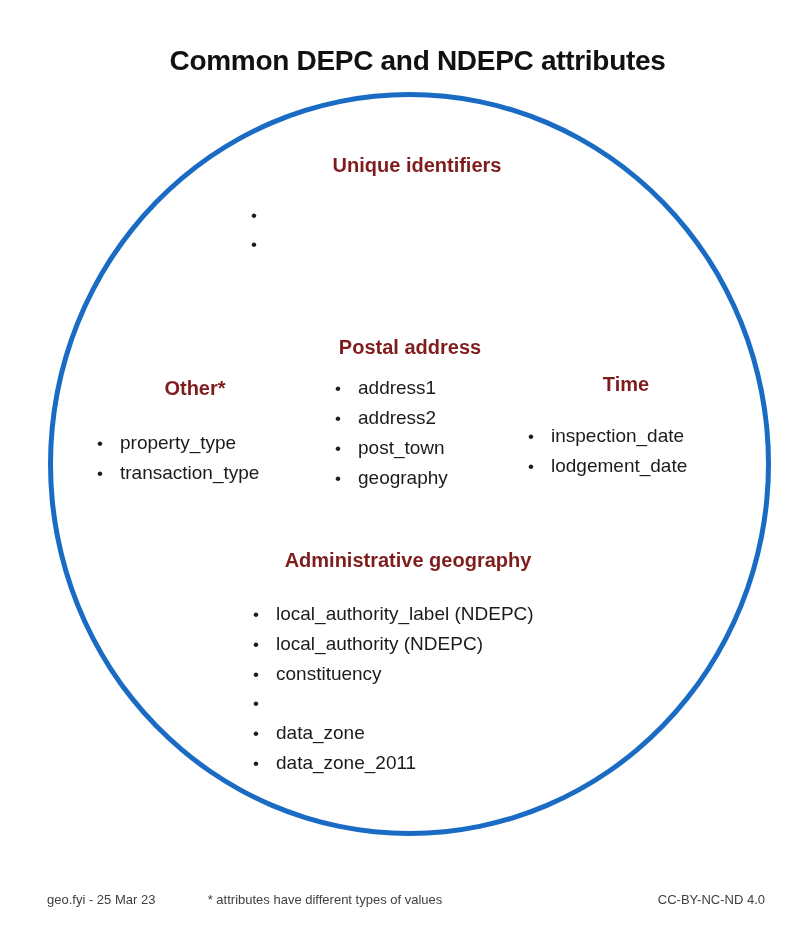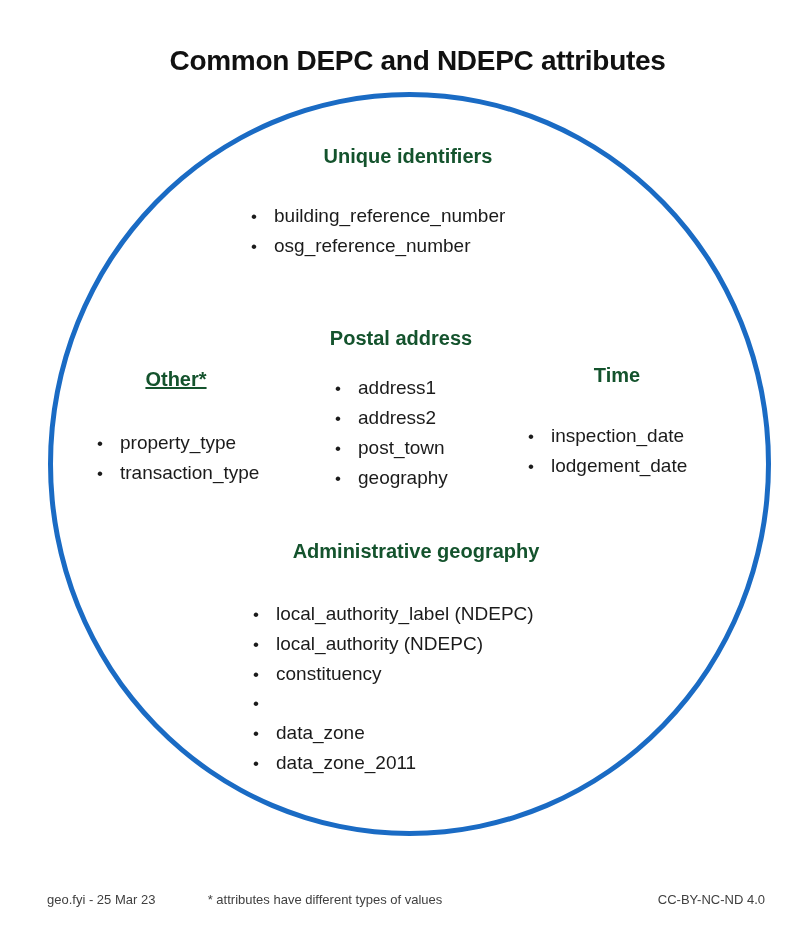--- a/index.html
+++ b/index.html
@@ -34,32 +34,32 @@
     top: 92px;
     width: 723px;
     height: 744px;
     border: 5px solid #1a6bc4; 
     border-radius: 50%;
     box-sizing: border-box;
     background: transparent;
   }
   .group-header {
     position: absolute;
-    margin: 0;
+    margin: 9px;
     font-size: 20px;
     font-weight: 700;
     white-space: nowrap;
     transform: translateX(-50%);
-    color: #14532d;
+    color: #7f1d1d;
   }
   .hdr-unique  { left: 408px; top: 145px; }
   .hdr-postal  { left: 401px; top: 327px; }
-  .hdr-other   { left: 176px; top: 368px; text-decoration: underline; }
+  .hdr-other   { left: 186px; top: 368px; }
   .hdr-time    { left: 617px; top: 364px; }
-  .hdr-admin   { left: 416px; top: 540px; }
+  .hdr-admin   { left: 399px; top: 540px; }
 
   ul.attr-list {
     position: absolute;
     margin: 0;
     padding: 0;
     list-style: none;
     font-size: 19px;
     line-height: 29px;
     white-space: nowrap;
     color: #1b1b1b;
@@ -97,25 +97,23 @@
 <div class="slide">
 
   <h1 class="page-title">Common DEPC and NDEPC attributes</h1>
 
   <div class="venn" style="border-color: rgb(26, 107, 196);"></div>
 
   <h2 class="group-header hdr-unique">Unique identifiers</h2>
   <ul class="attr-list list-unique">
     <li>
         <span class="bullet">•</span>
-        <span>building_reference_number</span>
       </li>
     <li>
         <span class="bullet">•</span>
-        <span>osg_reference_number</span>
       </li>
   </ul>
 
   <h2 class="group-header hdr-postal">Postal address</h2>
   <ul class="attr-list list-postal">
     <li>
         <span class="bullet">•</span>
         <span>address1</span>
       </li>
     <li>

